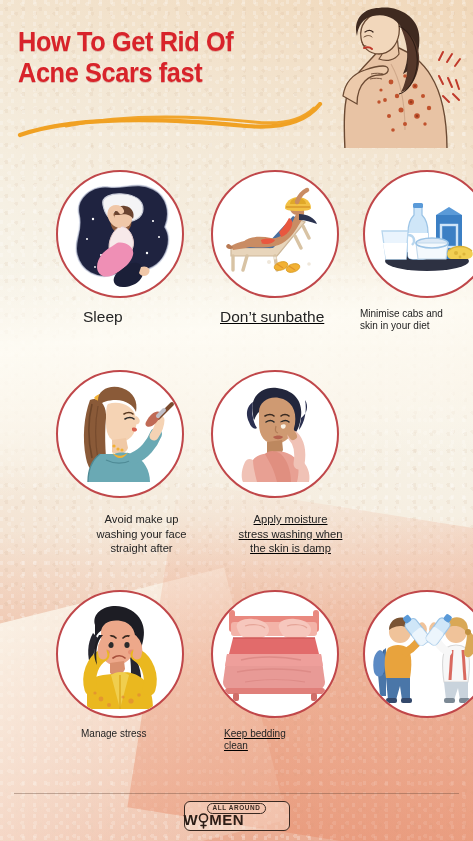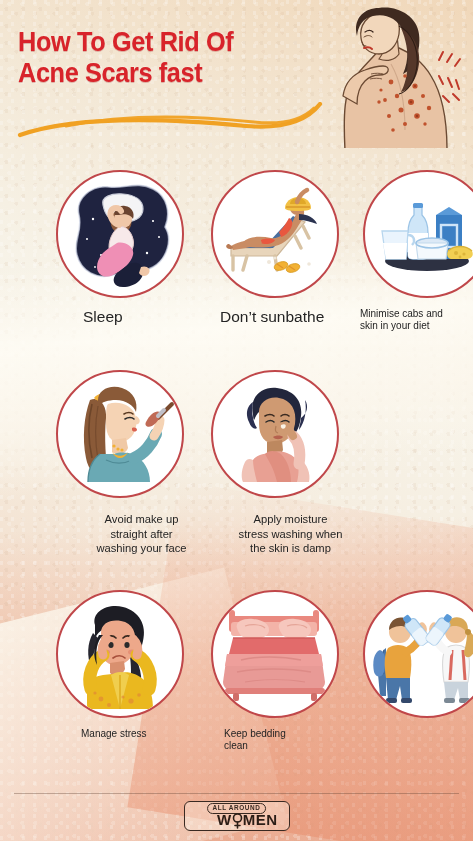--- a/index.html
+++ b/index.html
@@ -61,21 +61,21 @@
   .hero{position:absolute;right:6px;top:2px;width:132px;height:146px;}
 
   
   .grid{position:absolute;left:0;top:160px;width:399px;margin-left:36px;}
   .row{position:relative;width:473px;}
   .row1{height:200px;}
   .row2{height:220px;text-align:center;}
   .row3{height:200px;}
   .cell{position:absolute;top:0;width:157px;}
   .c0{left:5px;}
-  .c1{left:160px;}
+  .c1{left:160px;text-decoration:underline;}
   .c2{left:312px;}
 
   .circle{
     position:relative;margin:10px auto 0;width:128px;height:128px;border-radius:50%;
     background:#ffffff;border:2.4px solid #c0474a;
     box-sizing:border-box;overflow:hidden;
     display:flex;align-items:center;justify-content:center;
   }
   .circle svg{display:block;}
 
@@ -109,21 +109,21 @@
     position:absolute;inset:0;border:1.4px solid #3a2a22;border-radius:6px;
     background:rgba(255,245,235,.35);
   }
   .logo-top{
     position:absolute;left:50%;top:1.5px;transform:translateX(-50%);
     font-size:6.4px;letter-spacing:.6px;color:#3a2a22;font-weight:bold;
     border:1px solid #3a2a22;border-radius:7px;padding:0.5px 5px;
     white-space:nowrap;line-height:8px;
   }
   .logo-main{
-    position:absolute;left:0;right:12px;top:11px;text-align:right;
+    position:absolute;left:0;right:12px;top:11px;text-align:left;
     font-size:15px;font-weight:bold;letter-spacing:.5px;color:#2b1d16;
     line-height:16px;
   }
   .logo-main .venus{display:inline-block;position:relative;width:11px;}
   .logo-main .venus svg{position:absolute;left:0;top:-12px;}
 </style>
 </head>
 <body>
 
 <div class="poster">
@@ -387,22 +387,22 @@
             <path d="M70,80 C80,76 88,66 92,56" fill="none" stroke="#6aa9b4" stroke-width="12" stroke-linecap="round"></path>
             <path d="M90,58 C94,52 96,46 96,42" fill="none" stroke="#f5d3b4" stroke-width="9" stroke-linecap="round"></path>
 
             <path d="M94,40 L108,26" stroke="#7a4a2e" stroke-width="4" stroke-linecap="round"></path>
             <path d="M82,44 C86,36 92,32 96,34 C98,38 94,44 88,48 C84,50 80,48 82,44 Z" fill="#c06a55"></path>
             <path d="M94,38 L100,32" stroke="#c0c0c8" stroke-width="4" stroke-linecap="round"></path>
           </svg>
         </div>
         <div class="caption cap-sm">
           <div>Avoid make up</div>
+          <div>washing your face</div>
           <div>straight after</div>
-          <div>washing your face</div>
         </div>
       </div>
 
       <div class="cell c1">
         <div class="circle">
           <svg width="112" height="112" viewBox="0 0 112 112">
 
             <path d="M34,36 C30,18 44,8 58,10 C74,12 84,22 82,38 C81,48 78,54 74,58
                      C76,46 72,34 62,30 C52,26 40,30 36,40 C35,44 34,40 34,36 Z" fill="#22263c"></path>
             <path d="M30,44 C26,36 28,28 34,24 C32,34 34,44 38,50 C36,52 32,50 30,44 Z" fill="#2b3050"></path>

